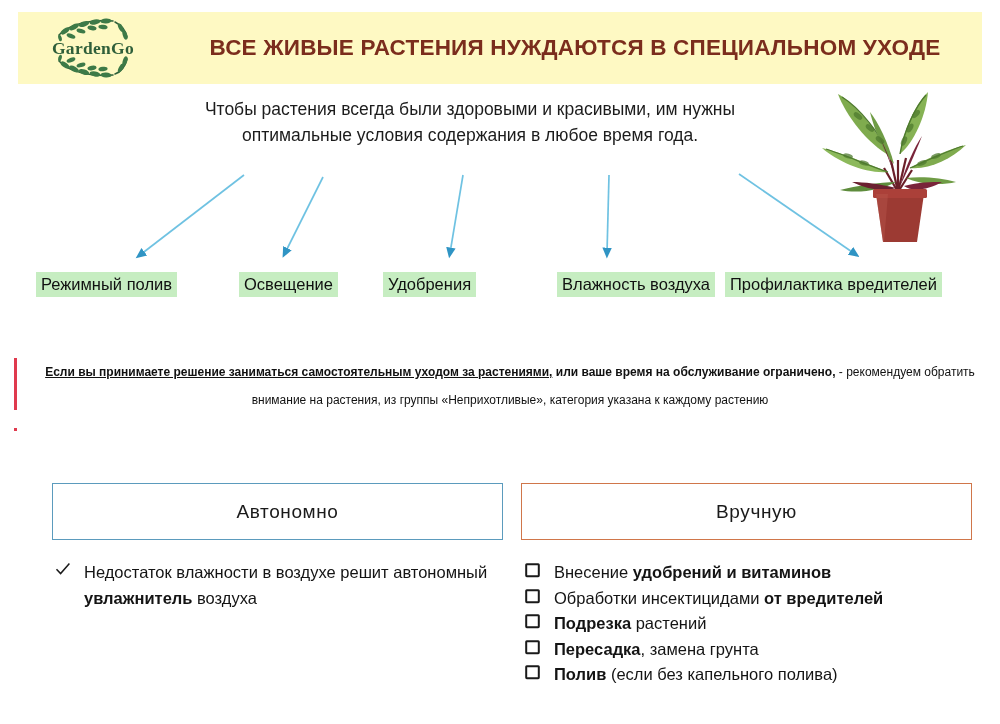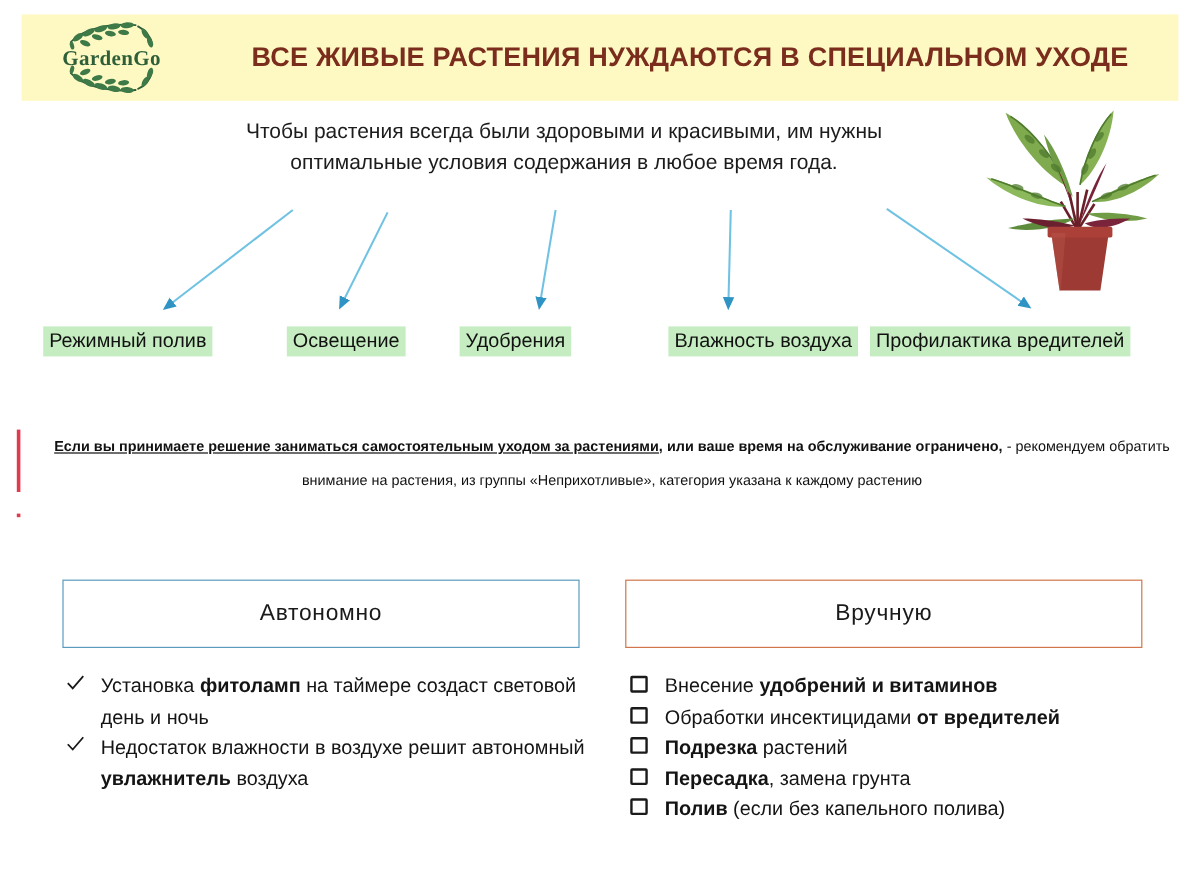--- a/index.html
+++ b/index.html
@@ -147,20 +147,21 @@
   
   .col-box {
     position: absolute;
     background: #ffffff;
     display: flex;
     align-items: center;
     justify-content: center;
     font-size: 19px;
     color: #1a1a1a;
     letter-spacing: 0.6px;
+    padding-left: 20px;
   }
   #box-auto {
     left: 52px;
     top: 483px;
     width: 429px;
     height: 55px;
     border: 1.6px solid #5b9bbd;
   }
   #box-manual {
     left: 521px;
@@ -330,28 +331,20 @@
 <div class="col-box" id="box-auto">Автономно</div>
 <div class="col-box" id="box-manual">Вручную</div>
 
 <div class="list" id="list-auto">
   <div class="li">
     <span class="marker">
       <svg class="chk-svg" width="18" height="18" viewBox="0 0 18 18">
         <path d="M2.5 9.2 L6.6 13.6 L15.4 3.4" stroke="#1a1a1a" stroke-width="1.5" fill="none"></path>
       </svg>
     </span>
-    <span>Установка </span><b>фитоламп</b><span> на таймере создаст световой день и ночь</span>
-  </div>
-  <div class="li">
-    <span class="marker">
-      <svg class="chk-svg" width="18" height="18" viewBox="0 0 18 18">
-        <path d="M2.5 9.2 L6.6 13.6 L15.4 3.4" stroke="#1a1a1a" stroke-width="1.5" fill="none"></path>
-      </svg>
-    </span>
     <span>Недостаток влажности в  воздухе решит автономный </span><b>увлажнитель</b><span> воздуха</span>
   </div>
 </div>
 
 <div class="list" id="list-manual">
   <div class="li">
     <span class="marker">
       <svg class="chk-svg" width="18" height="18" viewBox="0 0 18 18">
         <rect x="2.2" y="3.2" width="12.6" height="12" rx="0.6" fill="none" stroke="#1a1a1a" stroke-width="2"></rect>
       </svg>

